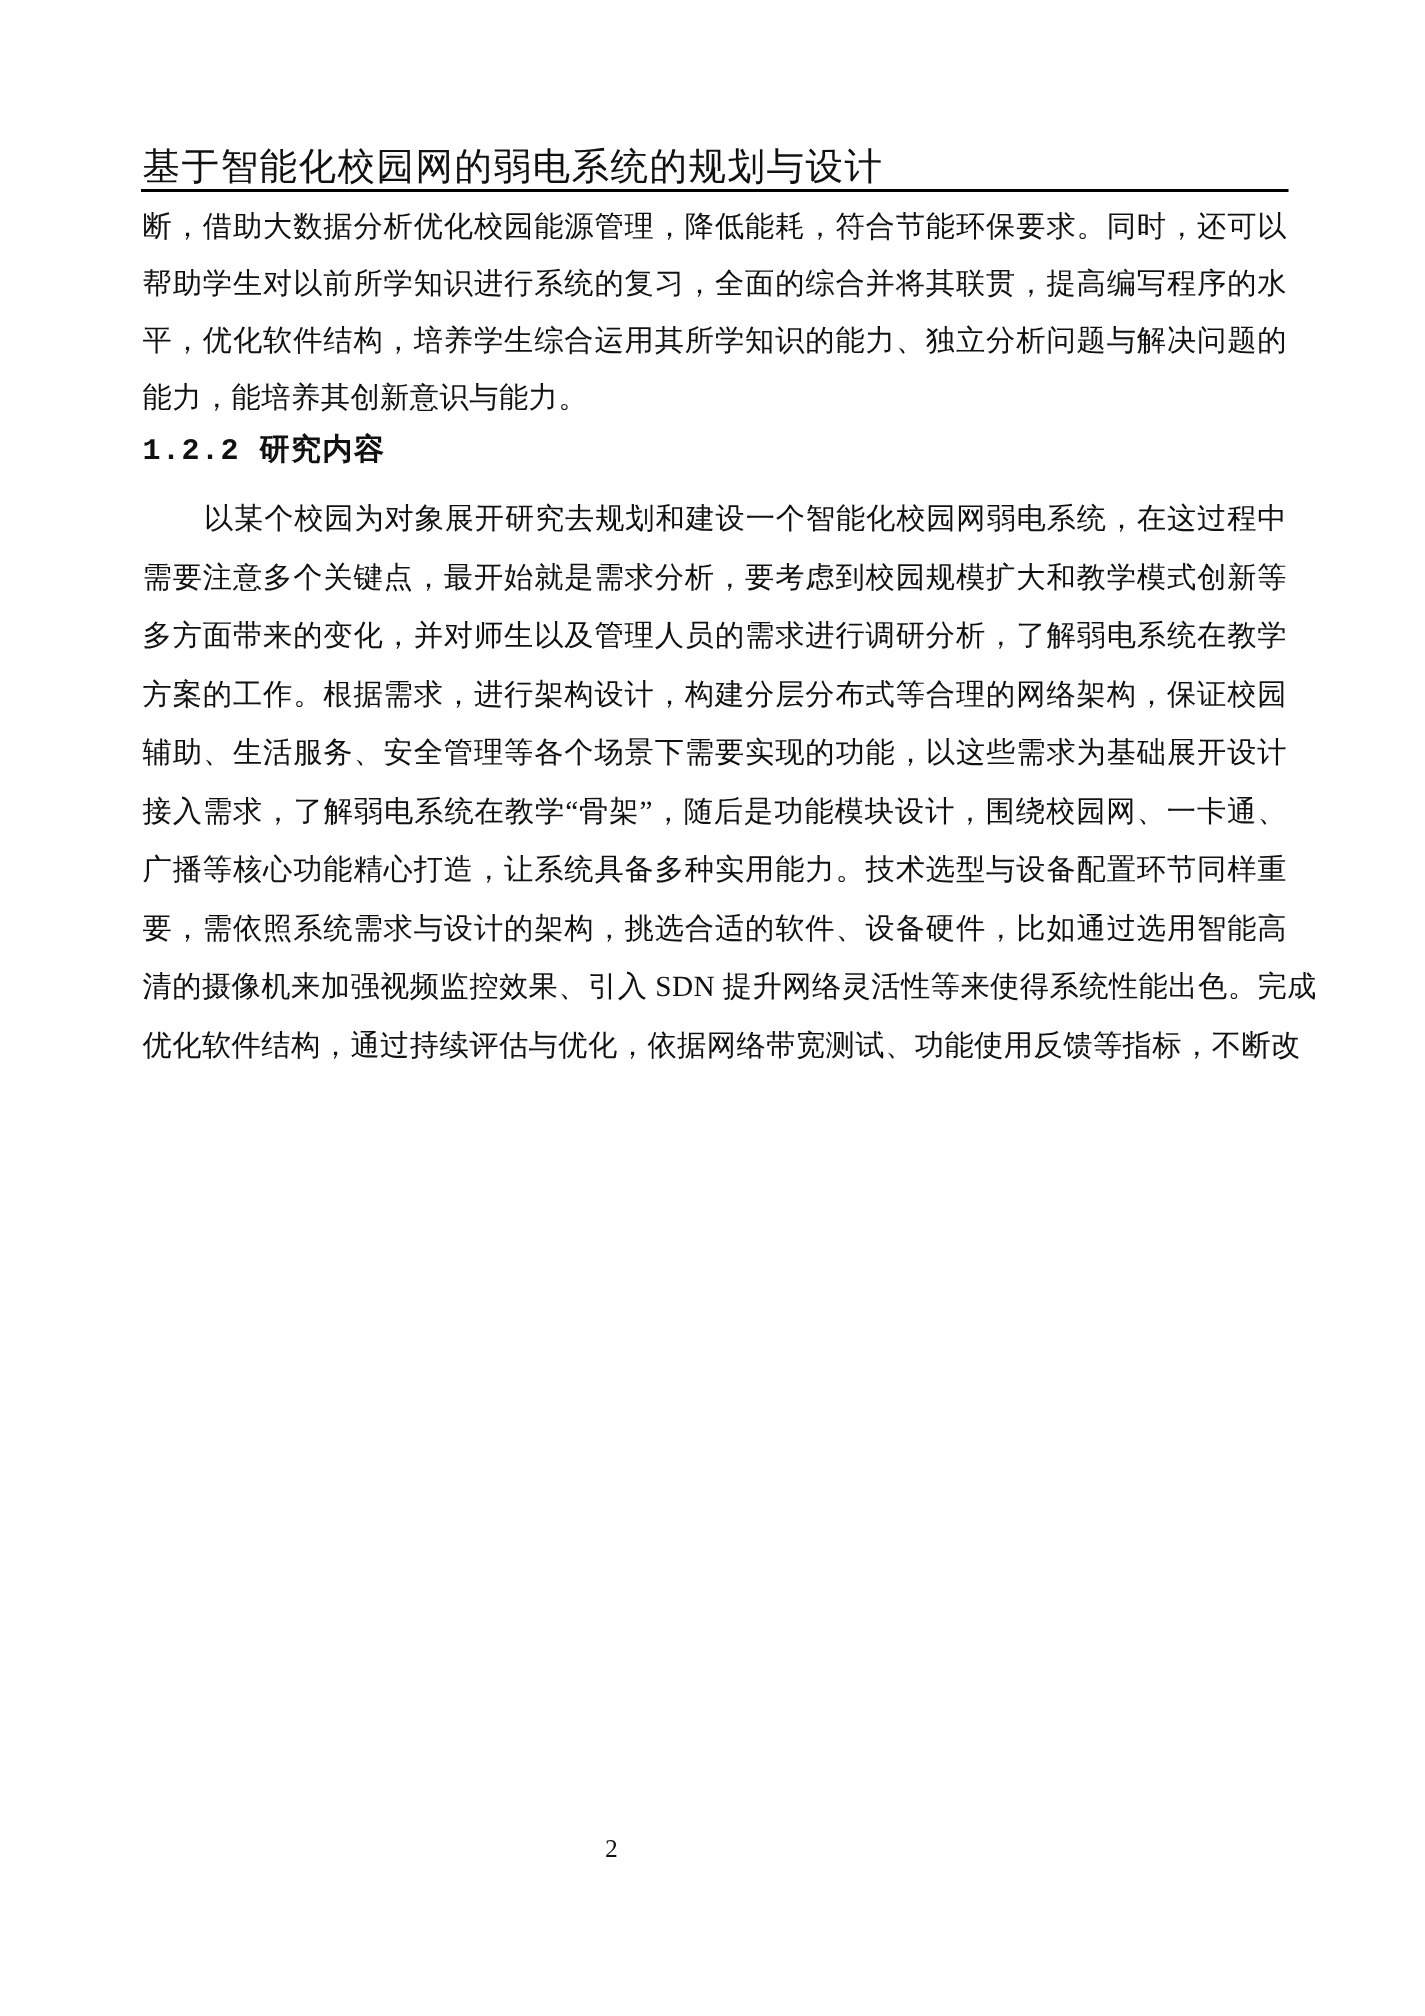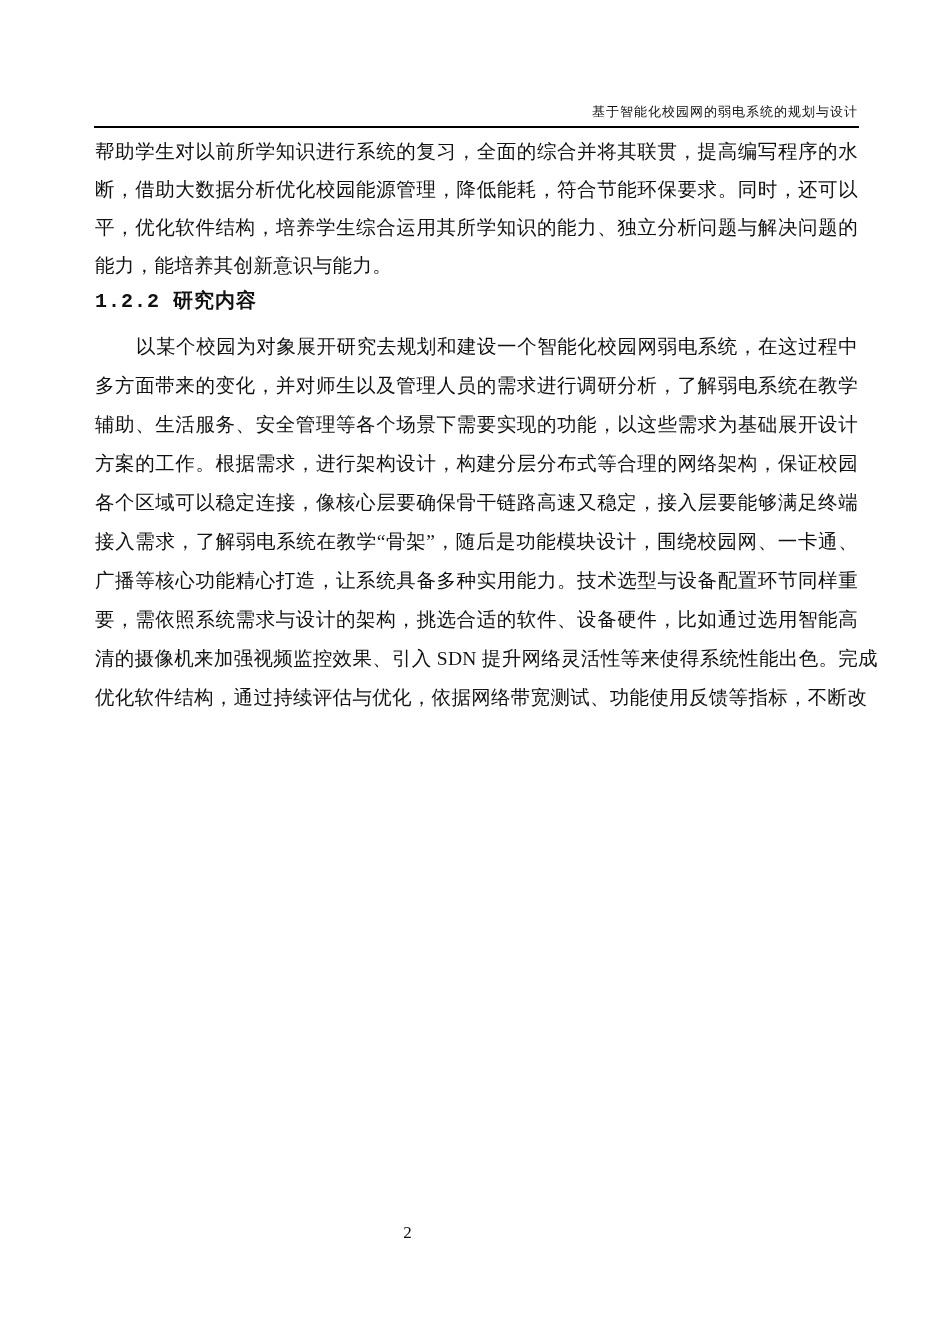--- a/index.html
+++ b/index.html
@@ -14,22 +14,22 @@
     background: #ffffff;
     color: #111111;
     font-family: "Liberation Serif", "DejaVu Serif", serif;
     overflow: hidden;
   }
   .running-header {
     position: absolute;
     top: 100px;
     left: 95px;
     width: 763px;
-    text-align: right;
-    font-size: 13px;
+    text-align: left;
+    font-size: 25px;
     line-height: 24px;
     letter-spacing: 1px;
     white-space: nowrap;
   }
   .header-rule {
     position: absolute;
     top: 126px;
     left: 94px;
     width: 765px;
     height: 2px;
@@ -88,34 +88,34 @@
 </head>
 <body>
 
 <div class="page">
 
   <div class="running-header">基于智能化校园网的弱电系统的规划与设计</div>
 
   <div class="header-rule"></div>
 
   <div class="para para-1">
+    <div class="line">断，借助大数据分析优化校园能源管理，降低能耗，符合节能环保要求。同时，还可以</div>
     <div class="line">帮助学生对以前所学知识进行系统的复习，全面的综合并将其联贯，提高编写程序的水</div>
-    <div class="line">断，借助大数据分析优化校园能源管理，降低能耗，符合节能环保要求。同时，还可以</div>
     <div class="line">平，优化软件结构，培养学生综合运用其所学知识的能力、独立分析问题与解决问题的</div>
     <div class="line last-line">能力，能培养其创新意识与能力。</div>
   </div>
 
   <div class="section-heading">1.2.2 研究内容</div>
 
   <div class="para para-2">
     <div class="line first-indent">以某个校园为对象展开研究去规划和建设一个智能化校园网弱电系统，在这过程中</div>
+    <div class="line">需要注意多个关键点，最开始就是需求分析，要考虑到校园规模扩大和教学模式创新等</div>
     <div class="line">多方面带来的变化，并对师生以及管理人员的需求进行调研分析，了解弱电系统在教学</div>
+    <div class="line">方案的工作。根据需求，进行架构设计，构建分层分布式等合理的网络架构，保证校园</div>
     <div class="line">辅助、生活服务、安全管理等各个场景下需要实现的功能，以这些需求为基础展开设计</div>
-    <div class="line">方案的工作。根据需求，进行架构设计，构建分层分布式等合理的网络架构，保证校园</div>
-    <div class="line">各个区域可以稳定连接，像核心层要确保骨干链路高速又稳定，接入层要能够满足终端</div>
     <div class="line">接入需求，了解弱电系统在教学“骨架”，随后是功能模块设计，围绕校园网、一卡通、</div>
     <div class="line">广播等核心功能精心打造，让系统具备多种实用能力。技术选型与设备配置环节同样重</div>
     <div class="line">要，需依照系统需求与设计的架构，挑选合适的软件、设备硬件，比如通过选用智能高</div>
     <div class="line">清的摄像机来加强视频监控效果、引入 SDN 提升网络灵活性等来使得系统性能出色。完成</div>
     <div class="line">优化软件结构，通过持续评估与优化，依据网络带宽测试、功能使用反馈等指标，不断改</div>
   </div>
 
   <div class="page-footer">
     <span>2</span>
   </div>

